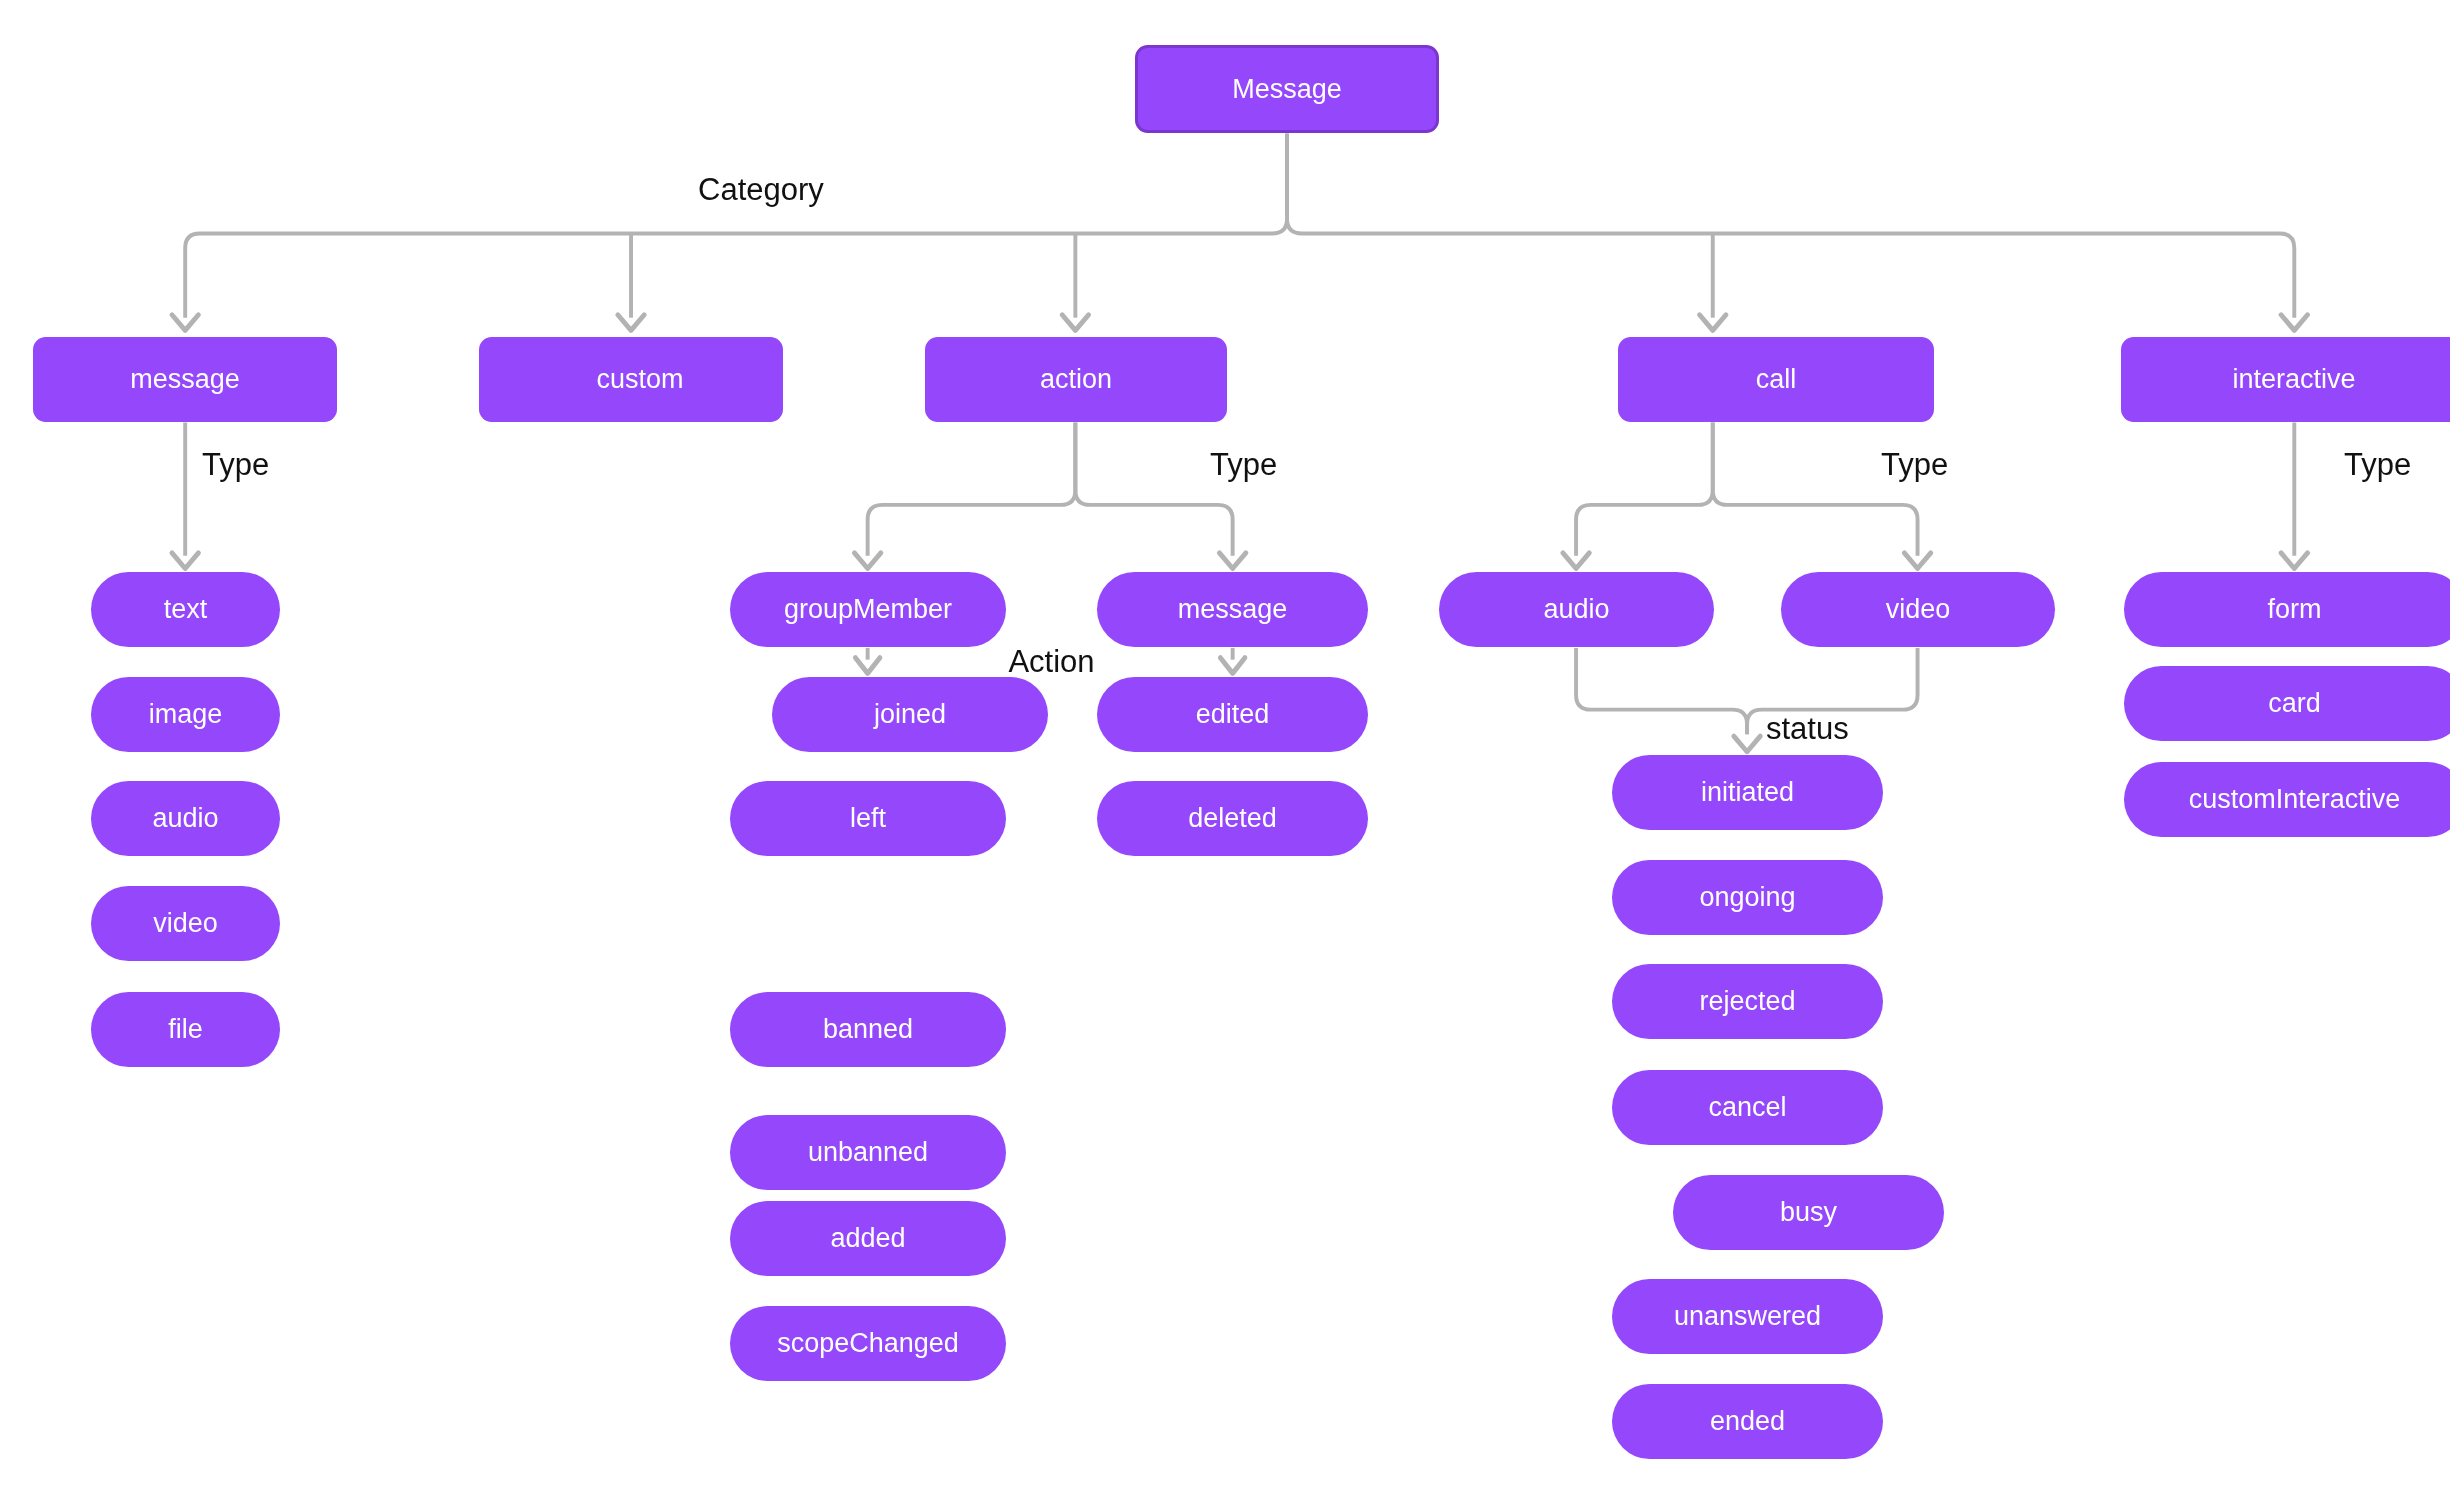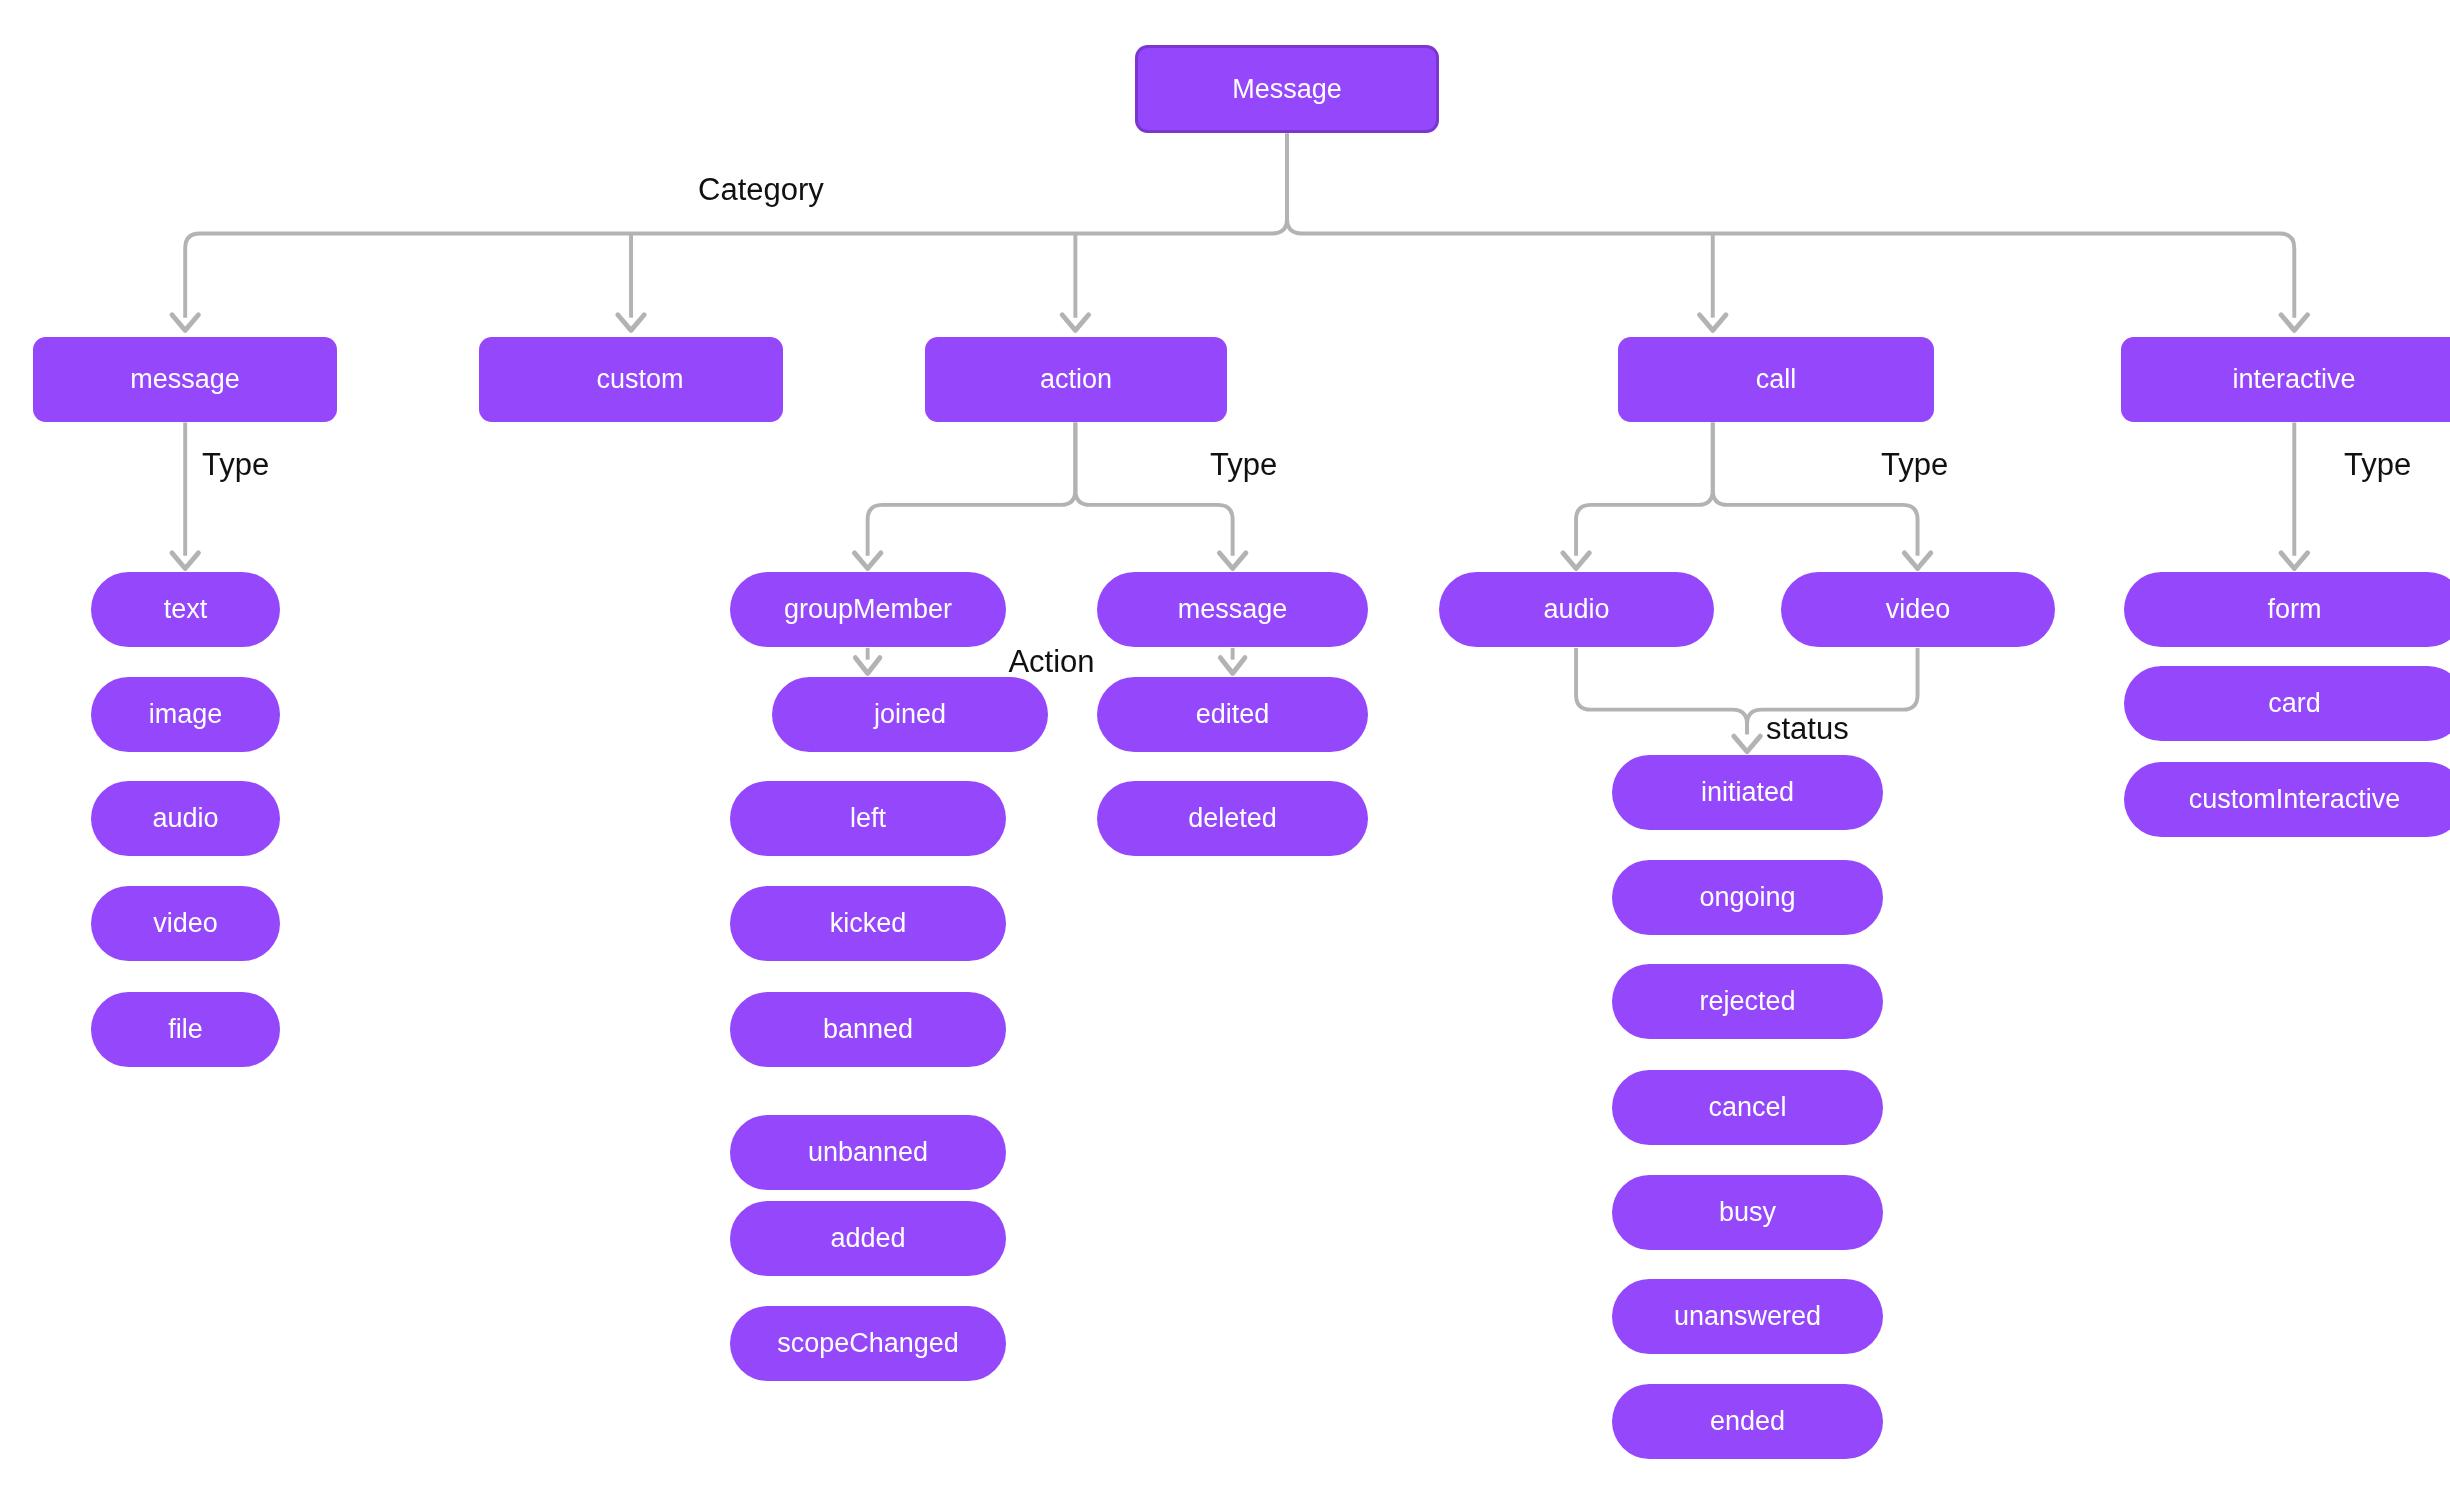--- a/index.html
+++ b/index.html
@@ -133,37 +133,36 @@
   <div class="node pill" style="left:91px; top:677px; width:189px;">image</div>
   <div class="node pill" style="left:91px; top:781px; width:189px;">audio</div>
   <div class="node pill" style="left:91px; top:886px; width:189px;">video</div>
   <div class="node pill" style="left:91px; top:992px; width:189px;">file</div>
 
   <div class="node pill" style="left:730px; top:572px; width:276px;">groupMember</div>
   <div class="node pill" style="left:1097px; top:572px; width:271px;">message</div>
 
   <div class="node pill" style="left:772px; top:677px; width:276px;">joined</div>
   <div class="node pill" style="left:730px; top:781px; width:276px;">left</div>
-  <div class="node pill" style="left:730px; top:886px; width:276px;">kicked</div>
   <div class="node pill" style="left:730px; top:992px; width:276px;">banned</div>
   <div class="node pill" style="left:730px; top:1097px; width:276px;margin-top:18px;">unbanned</div>
   <div class="node pill" style="left:730px; top:1201px; width:276px;">added</div>
   <div class="node pill" style="left:730px; top:1306px; width:276px;">scopeChanged</div>
 
   <div class="node pill" style="left:1097px; top:677px; width:271px;">edited</div>
   <div class="node pill" style="left:1097px; top:781px; width:271px;">deleted</div>
 
   <div class="node pill" style="left:1439px; top:572px; width:275px;">audio</div>
   <div class="node pill" style="left:1781px; top:572px; width:274px;">video</div>
 
   <div class="node pill" style="left:1612px; top:755px; width:271px;">initiated</div>
   <div class="node pill" style="left:1612px; top:860px; width:271px;">ongoing</div>
   <div class="node pill" style="left:1612px; top:964px; width:271px;">rejected</div>
   <div class="node pill" style="left:1612px; top:1070px; width:271px;">cancel</div>
-  <div class="node pill" style="left:1612px; top:1175px; width:271px;">busy</div>
+  <div class="node pill" style="left:1673px; top:1175px; width:271px;">busy</div>
   <div class="node pill" style="left:1612px; top:1279px; width:271px;">unanswered</div>
   <div class="node pill" style="left:1612px; top:1384px; width:271px;">ended</div>
 
   <div class="node pill" style="left:2124px; top:572px; width:341px;">form</div>
   <div class="node pill" style="left:2124px; top:666px; width:341px;">card</div>
   <div class="node pill" style="left:2124px; top:762px; width:341px;">customInteractive</div>
 
 </div>
 
 

